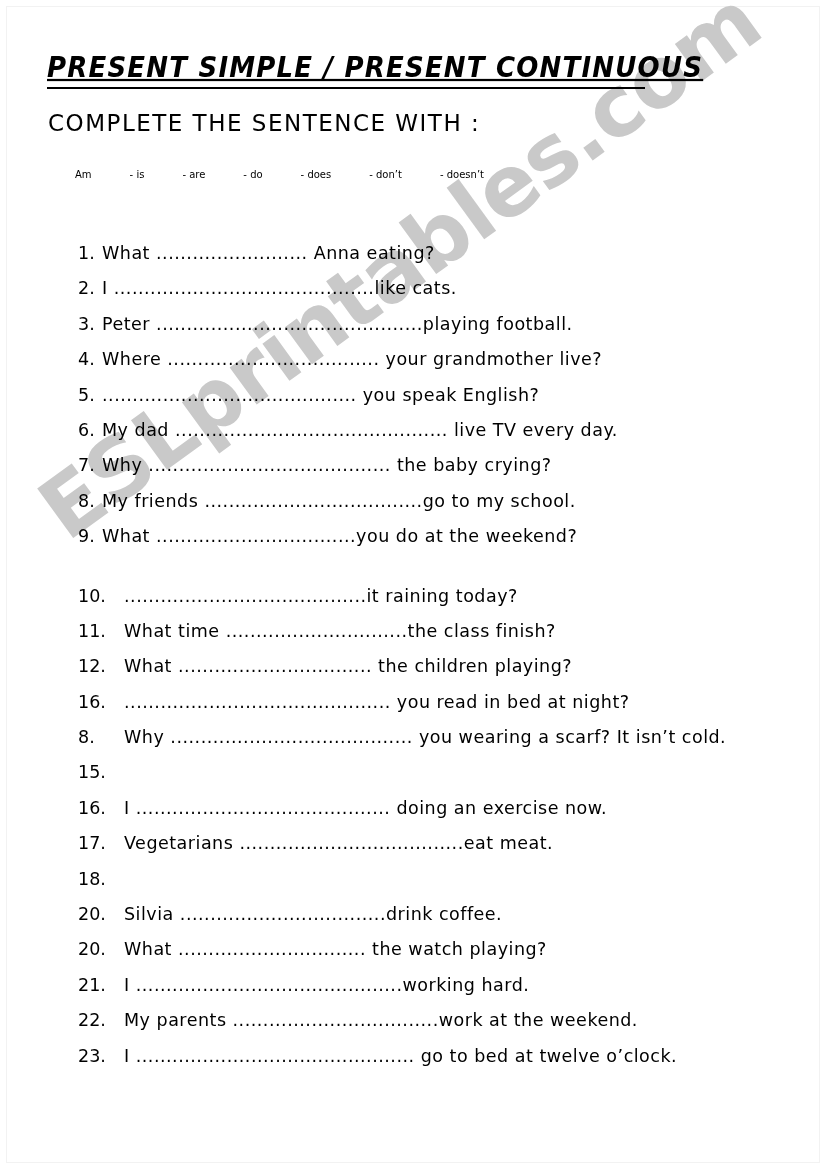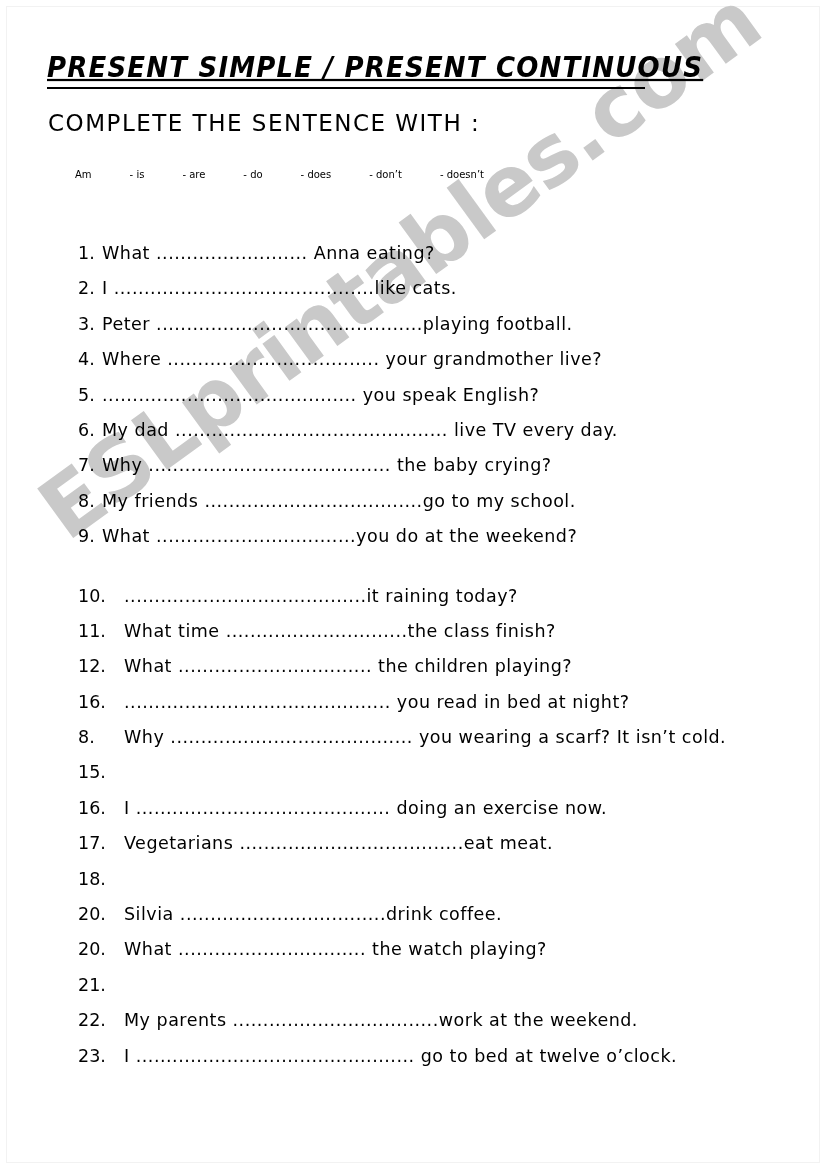--- a/index.html
+++ b/index.html
@@ -237,20 +237,21 @@
         <div class="ex-row wide">
           <span class="ex-num">20.</span>
           <span class="ex-text dots">Silvia ..................................drink  coffee.</span>
         </div>
         <div class="ex-row wide">
           <span class="ex-num">20.</span>
           <span class="ex-text dots">What ............................... the watch playing?</span>
         </div>
         <div class="ex-row wide">
           <span class="ex-num">21.</span>
+          <span class="ex-text dots">I ............................................working hard.</span>
         </div>
         <div class="ex-row wide">
           <span class="ex-num">22.</span>
           <span class="ex-text dots">My parents ..................................work at the weekend.</span>
         </div>
         <div class="ex-row wide">
           <span class="ex-num">23.</span>
           <span class="ex-text dots">I .............................................. go to bed at twelve o’clock.</span>
         </div>
       </div>

